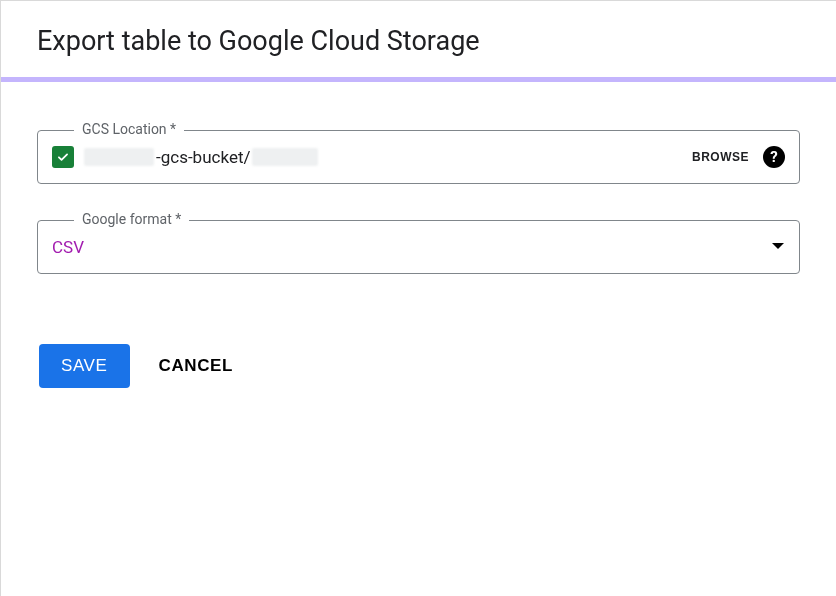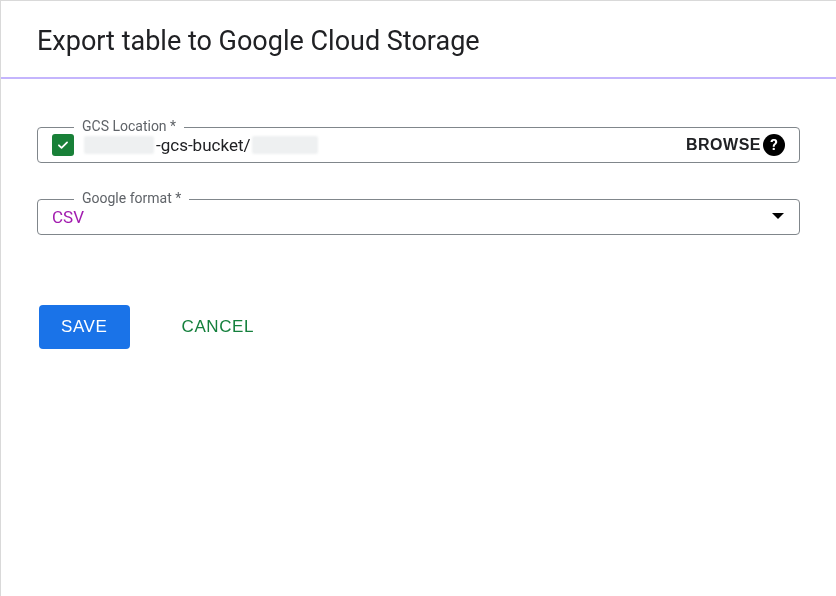--- a/index.html
+++ b/index.html
@@ -7,37 +7,37 @@
       font-family: 'Google Sans', Roboto, Arial, sans-serif;
       background: #fff;
       width: 836px;
       height: 596px;
       overflow: hidden;
       border-left: 1px solid #d9d9d9;
       border-top: 1px solid #d9d9d9;
     }
     .dialog-header {
       padding: 24px 36px 20px 36px;
-      border-bottom: 2px solid #c4b5fd;
+      border-bottom: 5px solid #c4b5fd;
     }
     .dialog-title {
       font-size: 27px;
       font-weight: 400;
       color: #202124;
       letter-spacing: 0;
     }
     .dialog-body {
       padding: 48px 36px 24px 36px;
     }
 
     .field {
       position: relative;
       border: 1px solid #80868b;
       border-radius: 4px;
-      height: 36px;
+      height: 54px;
       margin-bottom: 36px;
       display: flex;
       align-items: center;
       padding: 0 14px;
     }
     .field-label {
       position: absolute;
       top: -10px;
       left: 36px;
       background: #fff;
@@ -70,25 +70,25 @@
     }
     .redact {
       display: inline-block;
       background: #eef0f1;
       border-radius: 2px;
     }
     .redact.a { width: 70px; height: 18px; filter: blur(1px);}
     .redact.b { width: 66px; height: 18px; filter: blur(1px);}
 
     .browse {
-      font-size: 16px;
+      font-size: 12px;
       font-weight: 600;
       color: #202124;
       letter-spacing: 0.5px;
-      margin-right: 2px;
+      margin-right: 14px;
       cursor: pointer;
       background: none;
       border: none;
     }
     .help-circle {
       width: 22px;
       height: 22px;
       border-radius: 50%;
       background: #000;
       color: #fff;
@@ -103,42 +103,42 @@
 
     .select-value {
       flex: 1;
       font-size: 17px;
       color: #a21caf;
     }
     .dropdown-caret svg { display: block; }
 
     .actions {
       display: flex;
-      gap: 52px;
+      gap: 29px;
       align-items: center;
       margin-top: 70px;
       padding-left: 2px;
     }
     .btn-primary {
       background: #1a73e8;
       color: #fff;
       border: none;
       border-radius: 4px;
       font-size: 17px;
       font-weight: 500;
       letter-spacing: 0.6px;
       padding: 12px 22px;
       cursor: pointer;
     }
     .btn-secondary {
       background: none;
       border: none;
-      color: #15803d;
+      color: #000000;
       font-size: 17px;
-      font-weight: 400;
+      font-weight: 700;
       letter-spacing: 0.6px;
       cursor: pointer;
     }
   </style>
 </head>
 <body>
 
 <div class="dialog-header">
   <h1 class="dialog-title">Export table to Google Cloud Storage</h1>
 </div>

